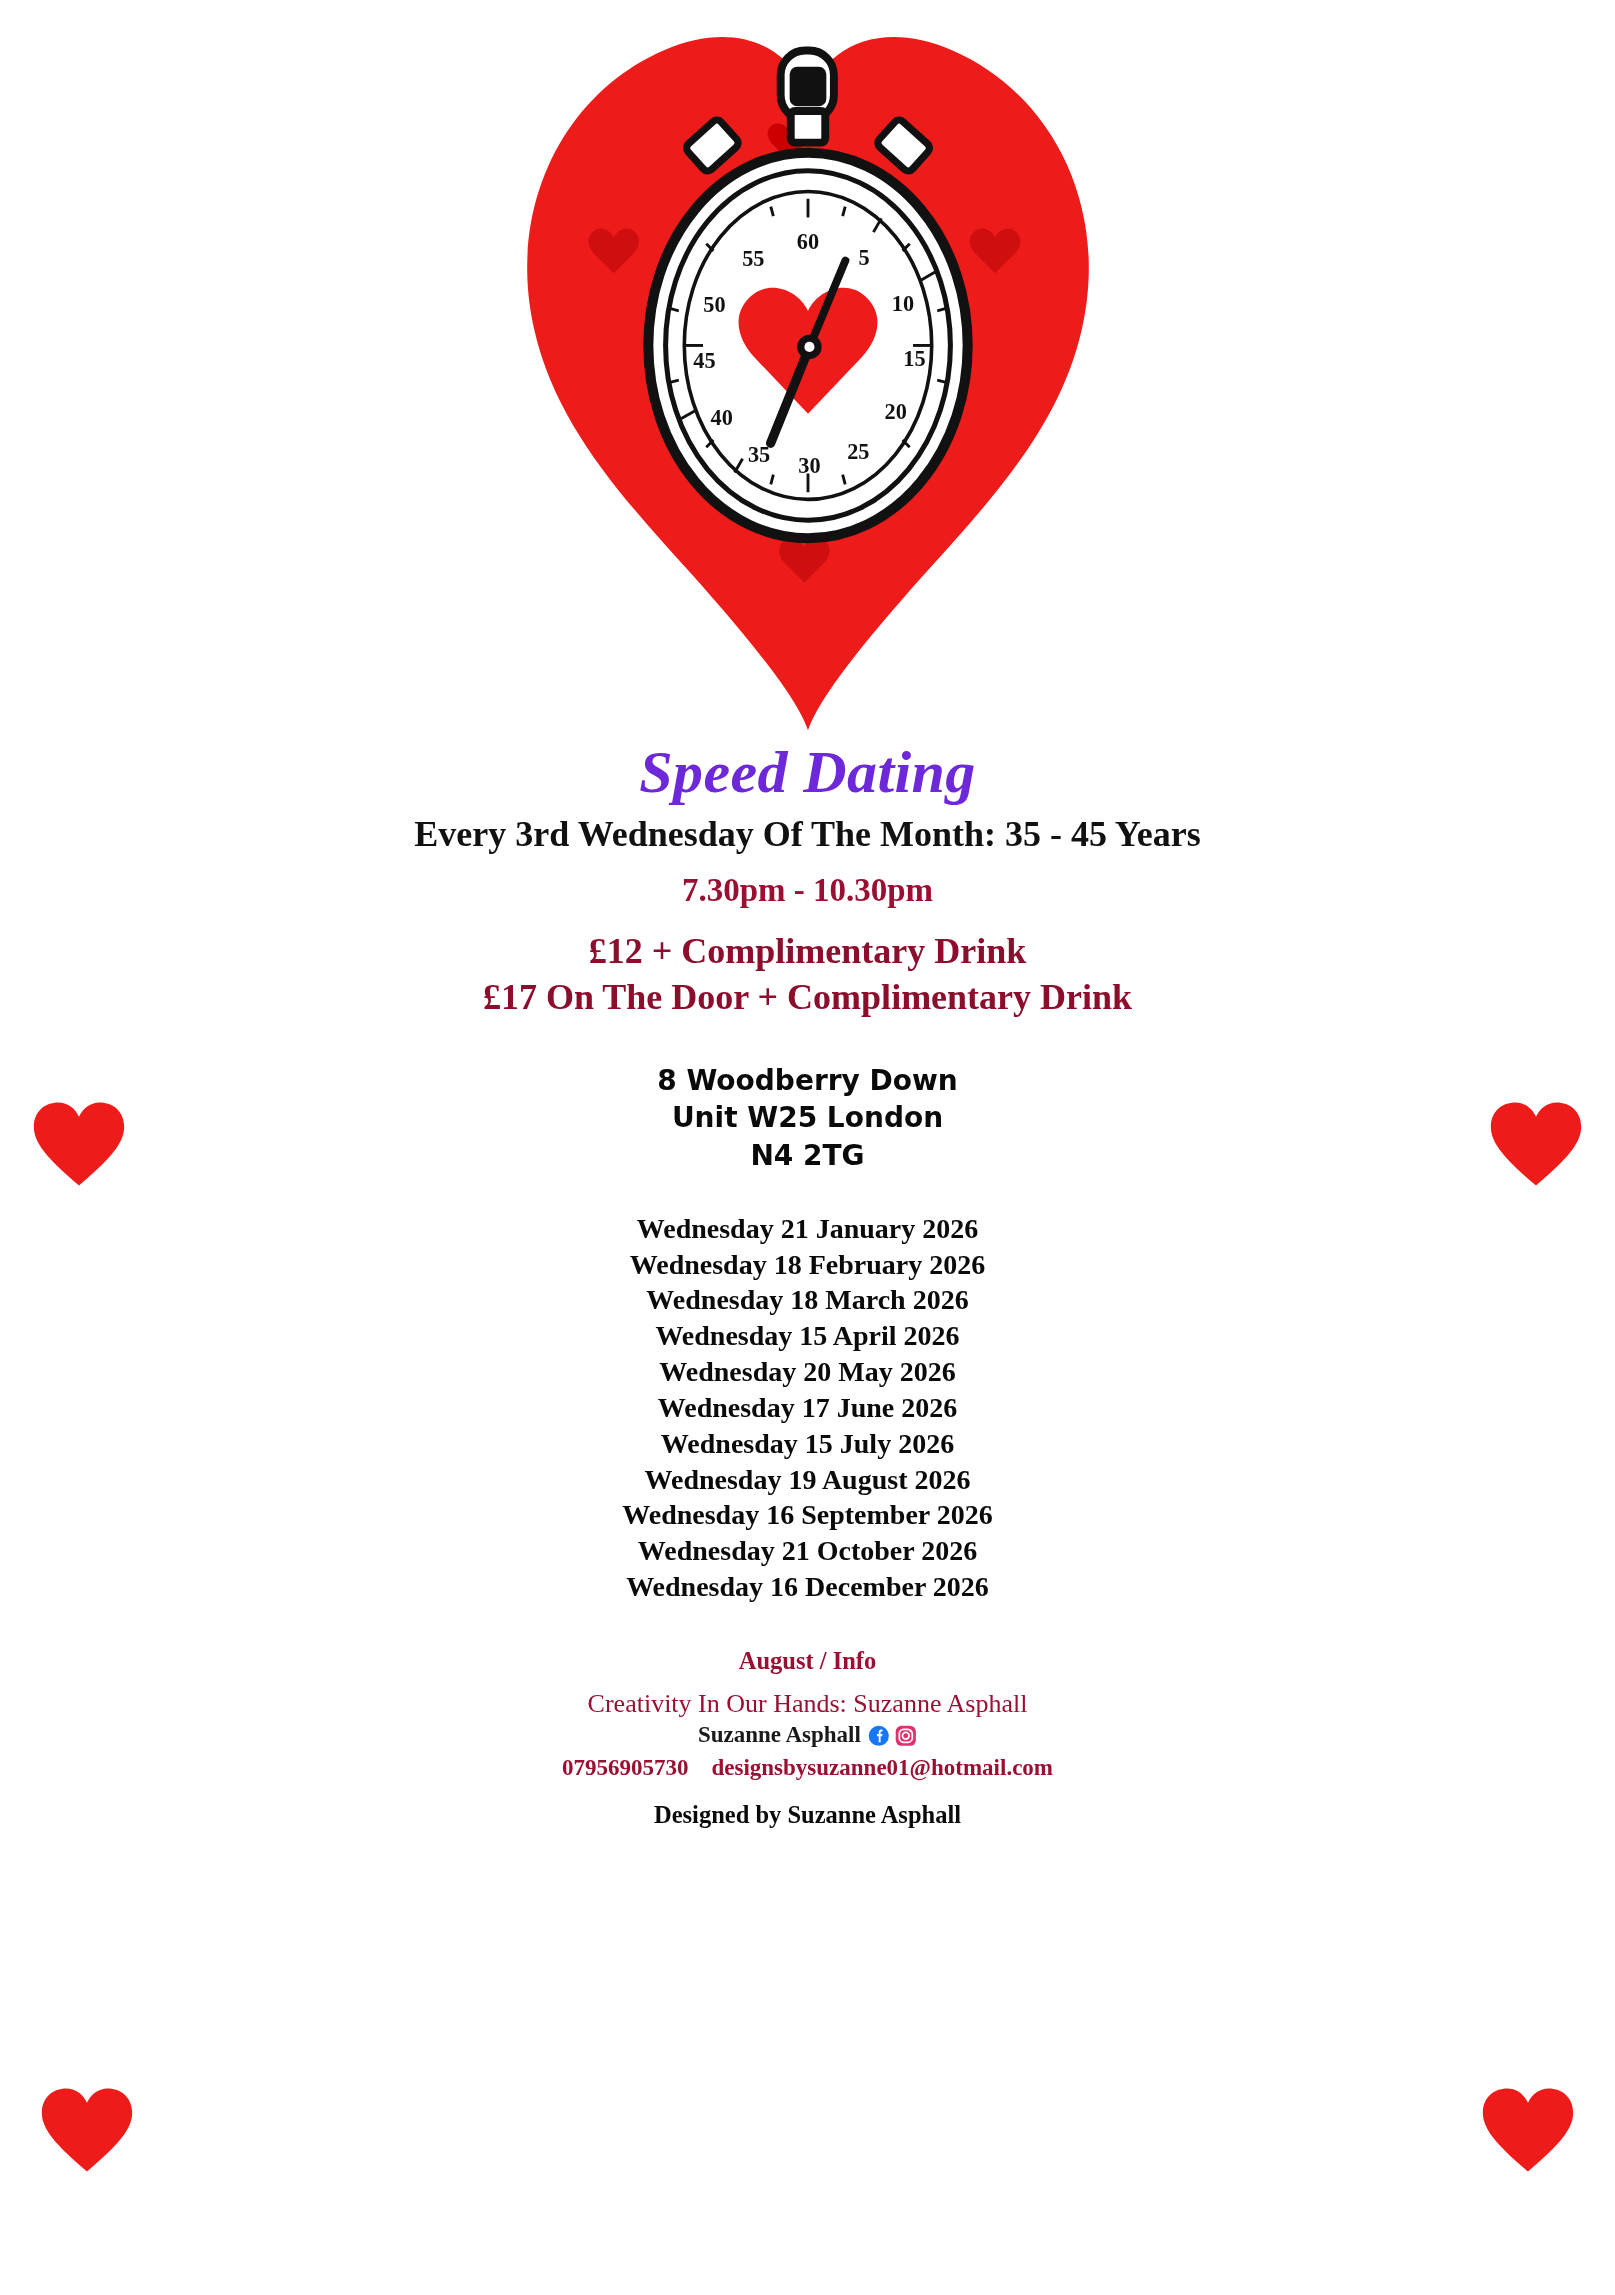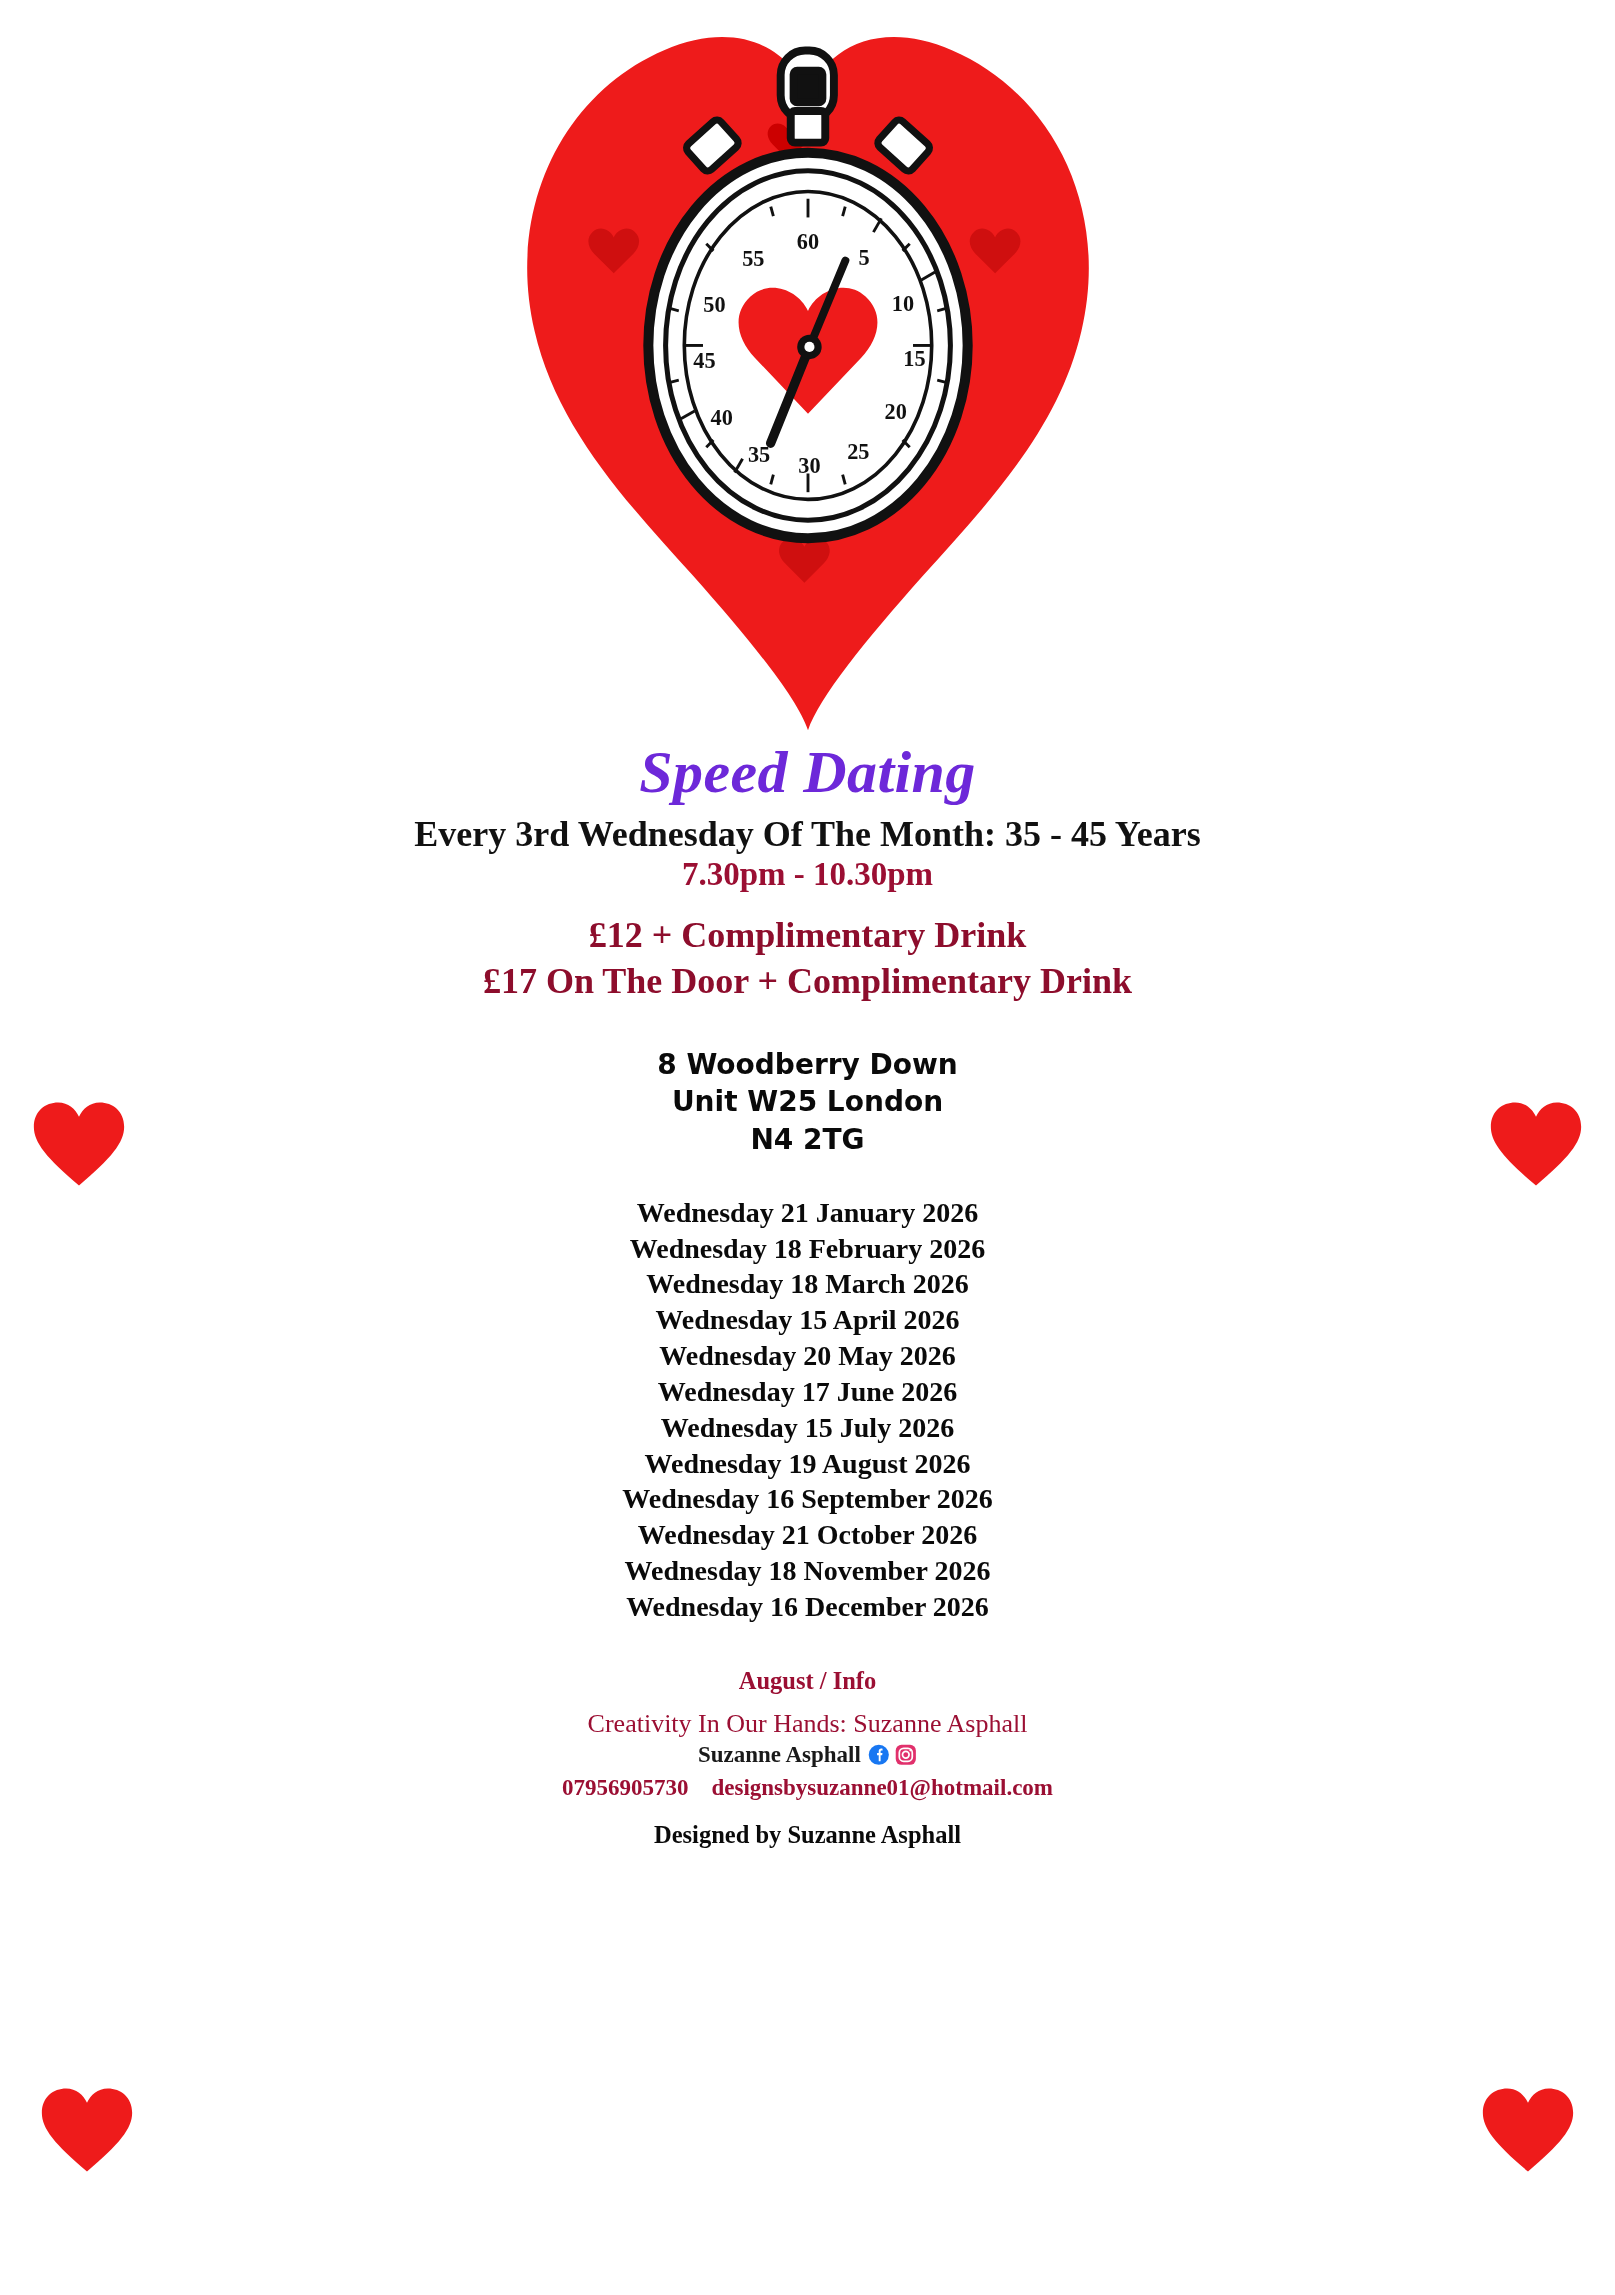--- a/index.html
+++ b/index.html
@@ -60,21 +60,21 @@
     color: #6d28d9;
     letter-spacing: 0.4px;
     line-height: 1.05;
     margin: 0 0 8.6px 0;
   }
   .subtitle {
     font-weight: bold;
     font-size: 36px;
     color: #111111;
     line-height: 1.18;
-    margin: 0 0 0 0;
+    margin: 0 0 16px 0;
   }
   .times {
     font-weight: bold;
     font-size: 33px;
     color: #9b0f33;
     line-height: 1.2;
     margin: 0 0 17.3px 0;
   }
   .price {
     font-weight: bold;
@@ -305,21 +305,20 @@
     <span class="d">Wednesday 21 January 2026</span>
     <span class="d">Wednesday 18 February 2026</span>
     <span class="d">Wednesday 18 March 2026</span>
     <span class="d">Wednesday 15 April 2026</span>
     <span class="d">Wednesday 20 May 2026</span>
     <span class="d">Wednesday 17 June 2026</span>
     <span class="d">Wednesday 15 July 2026</span>
     <span class="d">Wednesday 19 August 2026</span>
     <span class="d">Wednesday 16 September 2026</span>
     <span class="d">Wednesday 21 October 2026</span>
-    <span class="d">Wednesday 18 November 2026</span>
     <span class="d">Wednesday 16 December 2026</span>
   </div>
 
   <div class="contact-block">
     <div class="contact-head">August / Info</div>
     <div class="contact-name">Creativity In Our Hands: Suzanne Asphall</div>
     <div class="contact-sub">
       <span>Suzanne Asphall</span>
       <span class="social">
         <svg width="21.6" height="21.6" viewBox="0 0 30 30">

